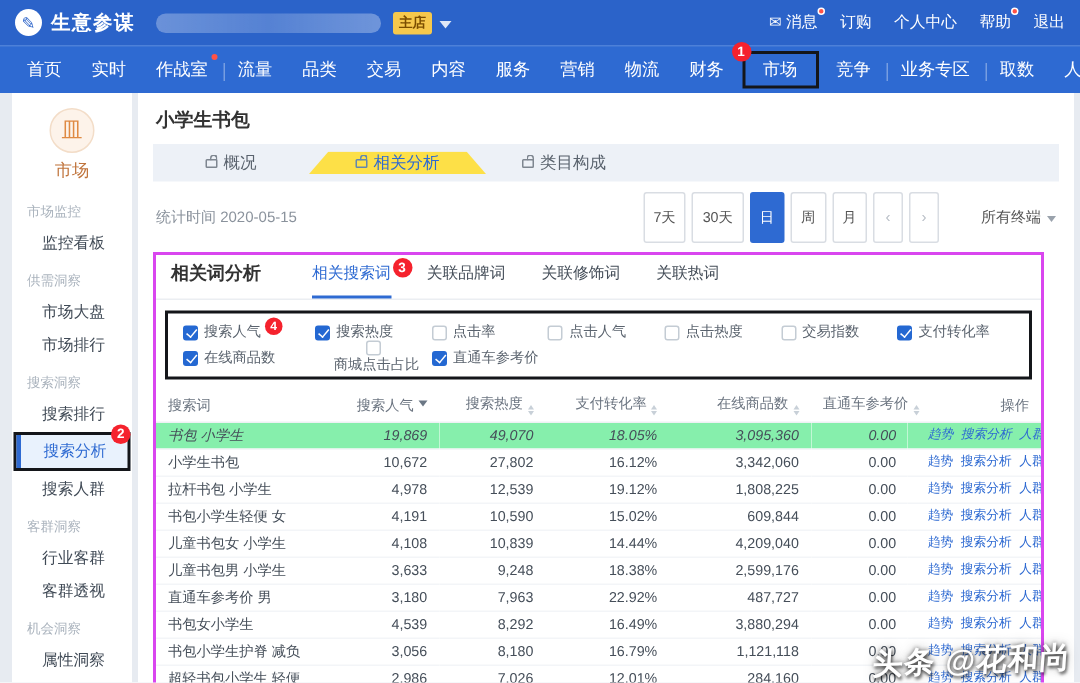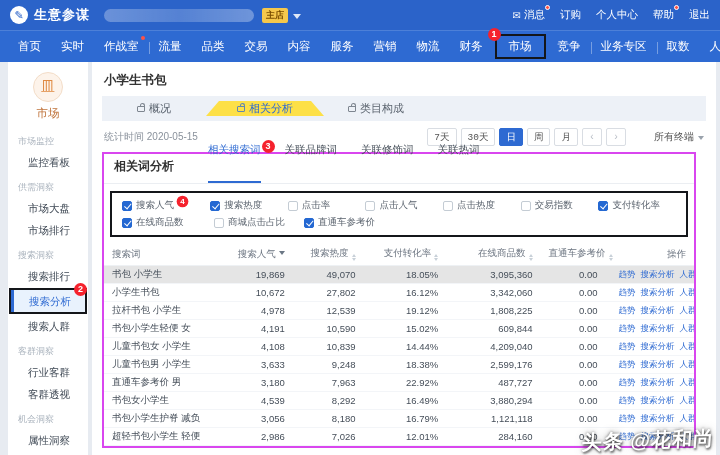--- a/index.html
+++ b/index.html
@@ -46,51 +46,51 @@
 
   .tabstrip{height:25px;background:#edf1f7;display:flex;align-items:center;margin-bottom:7px;}
   .top-tab{width:104px;display:flex;align-items:center;justify-content:center;gap:4px;font-size:11px;color:#5a636e;cursor:pointer;}
   .top-tab.active{background:#fde047;color:#2e6ad2;clip-path:polygon(0 100%,13px 0,calc(100% - 13px) 0,100% 100%);width:118px;}
   .mini-lock{width:8px;height:6px;border:1px solid currentColor;border-radius:1px;display:inline-block;position:relative;opacity:.75;flex:none;}
   .mini-lock::before{content:"";position:absolute;left:1.5px;top:-4px;width:3px;height:3px;border:1px solid currentColor;border-bottom:none;border-radius:3px 3px 0 0;}
 
   .statrow{display:flex;align-items:center;margin:0 2px 6px;}
   .stat-time{color:#8a929c;font-size:10px;}
   .stat-right{margin-left:auto;display:flex;align-items:center;gap:4px;}
-  .dbtn{height:18px;min-width:20px;padding:0 6px;border:1px solid #d9dde3;border-radius:2px;background:#fff;font-size:9.5px;color:#555;display:flex;align-items:center;justify-content:center;cursor:pointer;font-family:Liberation Mono, monospace;}
+  .dbtn{height:18px;min-width:20px;padding:16px 6px;border:1px solid #d9dde3;border-radius:2px;background:#fff;font-size:9.5px;color:#555;display:flex;align-items:center;justify-content:center;cursor:pointer;}
   .dbtn.active{background:#2e6ad2;border-color:#2e6ad2;color:#fff;}
   .dbtn.pager{color:#b9bfc7;font-size:10px;}
   .terminal{margin-left:24px;font-size:10px;color:#555;display:flex;align-items:center;cursor:pointer;}
   .caret{display:inline-block;width:0;height:0;border:3.5px solid transparent;border-top:4.5px solid #9aa2ac;margin-left:4px;transform:translateY(2px);}
 
   
   .bigbox{border:2px solid #d946ef;margin-right:10px;}
   .an-head{display:flex;align-items:flex-end;border-bottom:1px solid #ebeef2;padding:0 10px;height:30px;}
   .an-title{font-size:12px;font-weight:700;color:#333;padding-bottom:8px;}
   .an-tabs{display:flex;gap:24px;margin-left:34px;}
-  .an-tab{position:relative;font-size:10.5px;color:#454e59;padding-bottom:24px;cursor:pointer;white-space:nowrap;}
+  .an-tab{position:relative;font-size:10.5px;color:#454e59;padding-bottom:8px;cursor:pointer;white-space:nowrap;}
   .an-tab.active{color:#2e6ad2;border-bottom:2px solid #2e6ad2;}
   .an-tab .num-badge{position:absolute;top:-3px;right:-14px;}
 
   .metricbox{border:2px solid #14161a;margin:7px 6px;padding:4px 10px;}
   .m-row{display:flex;align-items:center;height:17px;}
   .m-item{display:flex;align-items:center;font-size:9.5px;color:#5a636e;width:81px;position:relative;cursor:pointer;white-space:nowrap;}
   .m-row1 .m-item:nth-child(1){width:92px;}
   .m-row2 .m-item:nth-child(1){width:92px;}
-  .m-row2 .m-item:nth-child(2){width:90px;}
+  .m-row2 .m-item:nth-child(2){width:74px;flex-direction:column;}
   .m-item .num-badge{margin-left:2px;transform:translateY(-4px) scale(.9);}
   .cb{width:10px;height:10px;border:1px solid #c4ccd4;border-radius:2px;display:inline-block;margin-right:4px;background:#fff;position:relative;flex:none;}
   .cb.on{background:#2468d2;border-color:#2468d2;}
   .cb.on::after{content:"";position:absolute;left:2.5px;top:.5px;width:3px;height:5.5px;border:solid #fff;border-width:0 1.5px 1.5px 0;transform:rotate(40deg);}
 
   
   table{width:100%;border-collapse:collapse;table-layout:fixed;}
   th{font-weight:400;color:#6b7480;font-size:9.5px;height:21px;border-bottom:1px solid #eef1f4;padding:0 8px;white-space:nowrap;}
   td{font-size:9.5px;color:#454e59;height:18px;border-bottom:1px solid #f3f5f8;padding:0 8px;white-space:nowrap;overflow:hidden;}
-  tbody tr:first-child{background:#e5e5e5;}
+  tbody tr:first-child{background:#86efac;font-style:italic;}
   .c-kw{text-align:left;}
   .c-num{text-align:right;}
   .c-ops{text-align:right;}
   col.w-kw{width:21%;} col.w-n1{width:11%;} col.w-n2{width:12%;} col.w-n3{width:14%;} col.w-n4{width:16%;} col.w-n5{width:11%;} col.w-ops{width:15%;}
   .ops a{color:#2e6ad2;text-decoration:none;font-size:8.5px;margin-left:5px;cursor:pointer;}
   .tri-down{display:inline-block;width:0;height:0;border:3px solid transparent;border-top:4px solid #6b7785;margin-left:3px;transform:translateY(1px);}
   .sorter{display:inline-flex;flex-direction:column;gap:1px;margin-left:3px;transform:translateY(1px);}
   .sorter i{width:0;height:0;border:2.5px solid transparent;display:block;}
   .sorter .up{border-bottom:3px solid #c8d0d8;}
   .sorter .dn{border-top:3px solid #c8d0d8;}

